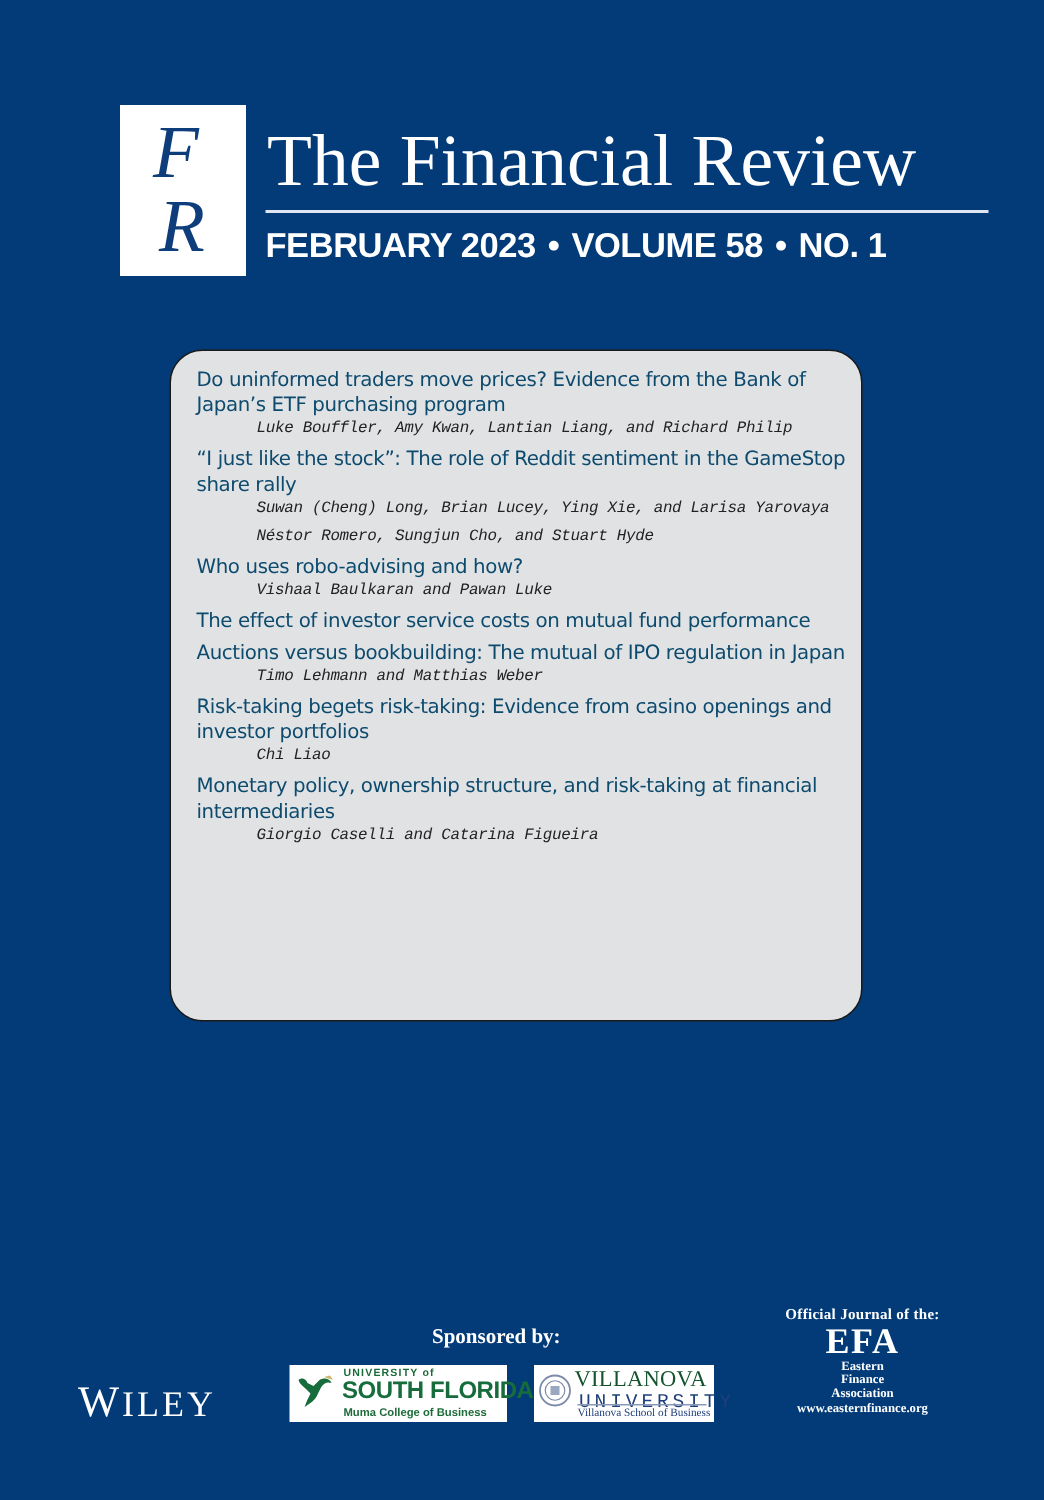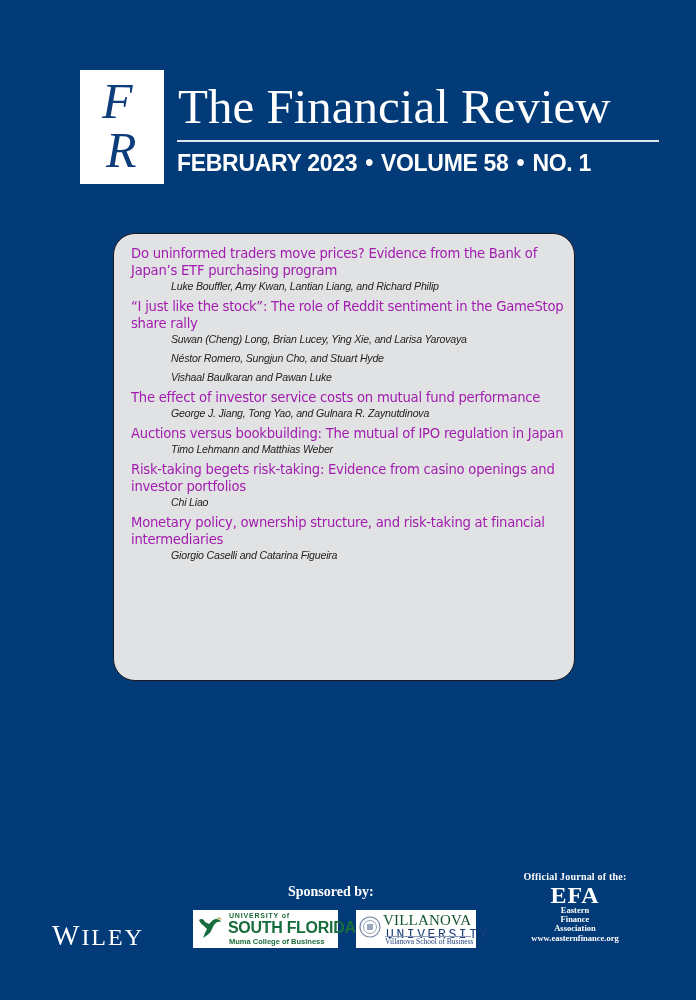--- a/index.html
+++ b/index.html
@@ -56,25 +56,25 @@
       border: 1.5px solid #1a1a1a;
       border-radius: 22px;
       box-sizing: border-box;
       padding: 11px 10px 0 17px;
     }
     .article { margin-bottom: 4px; }
     .article-title {
       font-family: "DejaVu Sans", sans-serif;
       font-size: 13.2px;
       line-height: 17px;
-      color: #a21caf;
+      color: #0c4a6e;
       letter-spacing: -0.25px;
     }
     .article-authors {
-      font-family: Liberation Sans, sans-serif;
+      font-family: Liberation Mono, monospace;
       font-style: italic;
       font-size: 10.6px;
       line-height: 15px;
       color: #222222;
       padding-left: 40px;
       letter-spacing: -0.2px;
     }
     .sponsored-label {
       position: absolute; left: 288px; top: 884px;
       font-family: "Liberation Serif", serif;
@@ -190,25 +190,25 @@
     <div class="article-authors">Luke Bouffler, Amy Kwan, Lantian Liang, and Richard Philip</div>
   </div>
   <div class="article">
     <div class="article-title">“I just like the stock”: The role of Reddit sentiment in the GameStop share rally</div>
     <div class="article-authors">Suwan (Cheng) Long, Brian Lucey, Ying Xie, and Larisa Yarovaya</div>
   </div>
   <div class="article">
     <div class="article-authors">Néstor Romero, Sungjun Cho, and Stuart Hyde</div>
   </div>
   <div class="article">
+    <div class="article-title">Who uses robo-advising and how?</div>
     <div class="article-authors">Vishaal Baulkaran and Pawan Luke</div>
   </div>
   <div class="article">
     <div class="article-title">The effect of investor service costs on mutual fund performance</div>
-    <div class="article-authors">George J. Jiang, Tong Yao, and Gulnara R. Zaynutdinova</div>
   </div>
   <div class="article">
     <div class="article-title">Auctions versus bookbuilding: The mutual of IPO regulation in Japan</div>
     <div class="article-authors">Timo Lehmann and Matthias Weber</div>
   </div>
   <div class="article">
     <div class="article-title">Risk-taking begets risk-taking: Evidence from casino openings and investor portfolios</div>
     <div class="article-authors">Chi Liao</div>
   </div>
   <div class="article">

